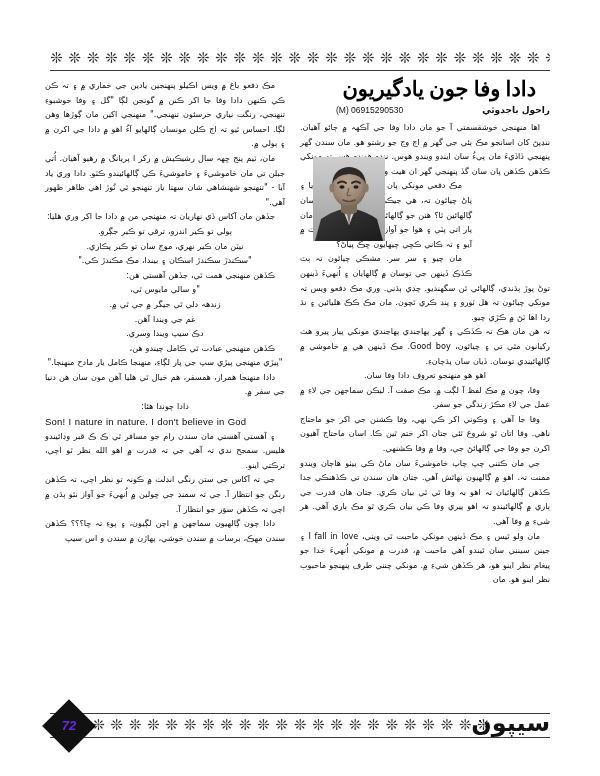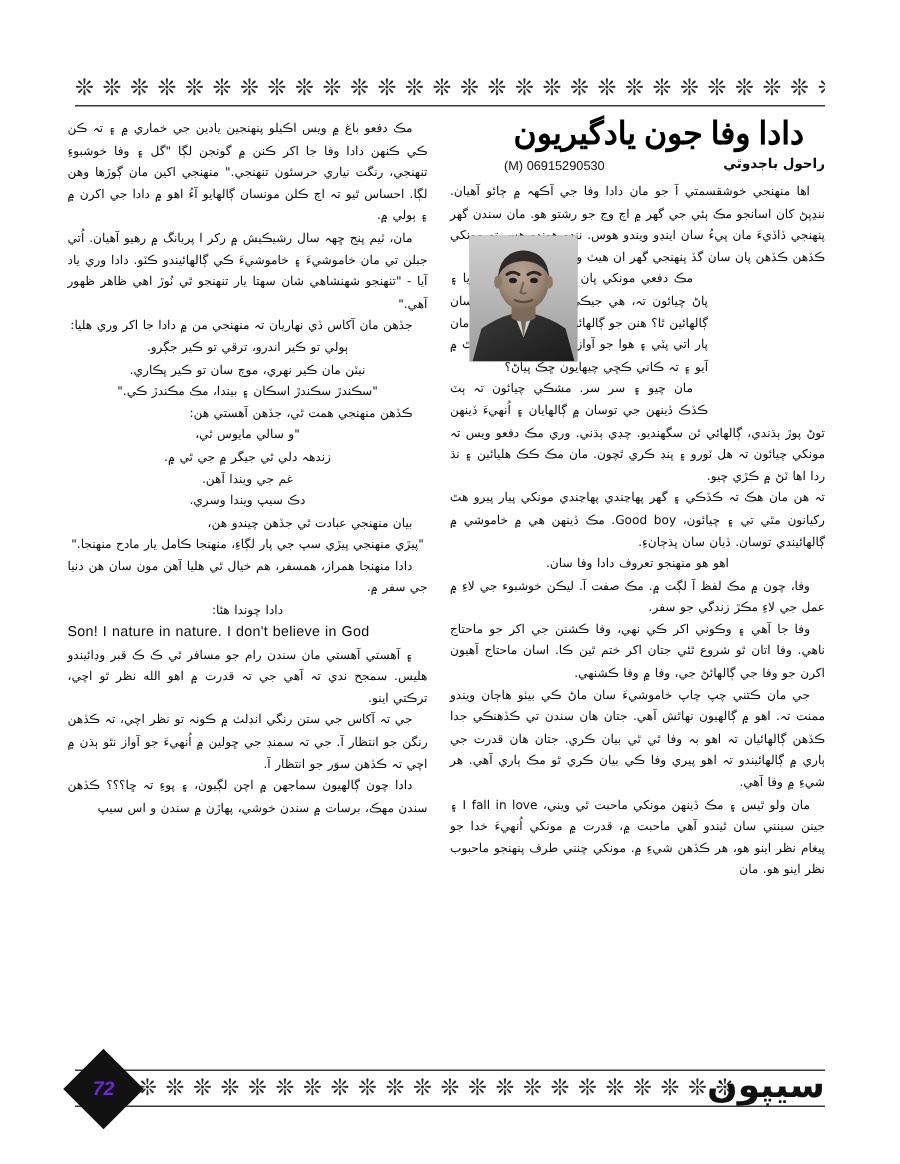--- a/index.html
+++ b/index.html
@@ -230,38 +230,38 @@
     <div class="para">مان، ٽيم پنج ڇهہ سال رشيڪيش ۾ رکر ا پريانگ ۾ رهيو آهيان. اُتي جبلن تي مان خاموشيءَ ۽ خاموشيءَ ڪي ڳالهائيندو ڪٽو. دادا وري ياد آيا - "تنهنجو شهنشاهي شان سهتا يار تنهنجو ٿي نُوڙ اهي ظاهر ظهور آهي."</div>
     <div class="para">جڏهن مان آکاس ڏي نهاريان تہ منهنجي من ۾ دادا جا اکر وري هليا:</div>
     <div class="para center">ٻولي تو ڪير اندرو، ترقي تو ڪير جڳرو.</div>
     <div class="para center">نيٽن مان ڪير نهري، موڄ سان تو ڪير پڪاري.</div>
     <div class="para center">"سڪندڙ سڪندڙ اسڪان ۽ بيندا، مڪ مڪندڙ ڪي."</div>
     <div class="para">ڪڏهن منهنجي همت ٿي، جڏهن آهستي هن:</div>
     <div class="para center">"و سالي مايوس ٿي،</div>
     <div class="para center">زندهہ دلي ٿي جيگر ۾ جي ٿي ۾.</div>
     <div class="para center">غم جي ويندا آهن.</div>
     <div class="para center">دڪ سيپ ويندا وسري.</div>
-    <div class="para">بيان منهنجي عبادت ٿي جڏهن چيندو هن،</div>
+    <div class="para">ڪڏهن منهنجي عبادت ٿي ڪامل چيندو هن،</div>
     <div class="para center">"پيڙي منهنجي پيڙي سپ جي پار لڳاءِ، منهنجا ڪامل يار مادح منهنجا."</div>
     <div class="para">دادا منهنجا همراز، همسفر، هم خيال ٿي هليا آهن مون سان هن دنيا جي سفر ۾.</div>
     <div class="para center">دادا چوندا هئا:</div>
     <div class="para ltr">Son! I nature in nature. I don't believe in God</div>
     <div class="para">۽ آهستي آهستي مان سندن رام جو مسافر ٿي ڪ ڪ قبر وڊائيندو هليس. سمجح ندي تہ آهي جي تہ قدرت ۾ اهو الله نظر ٿو اچي، ترڪتي اينو.</div>
     <div class="para">جي تہ آکاس جي ستن رنگي انڊلٺ ۾ ڪونہ تو نظر اچي، تہ ڪڏهن رنگن جو انتظار آ. جي تہ سمنڊ جي ڇولين ۾ اُنهيءَ جو آواز نٿو ٻڌن ۾ اچي تہ ڪڏهن سوَر جو انتظار آ.</div>
     <div class="para">دادا چون ڳالهيون سماجهن ۾ اچن لڳيون، ۽ پوءِ تہ ڇا؟؟؟ ڪڏهن سندن مهڪ، برسات ۾ سندن خوشي، پهاڙن ۾ سندن و اس سيپ</div>
   </div>
 
   <div class="column" id="right-column">
     <div class="para">اها منهنجي خوشقسمتي آ جو مان دادا وفا جي آڪهہ ۾ ڄائو آهيان. ننڍپڻ کان اسانجو مڪ ٻئي جي گهر ۾ اچ وڃ جو رشتو هو. مان سندن گهر پنهنجي ڏاڏيءَ مان پيءُ سان اينڊو ويندو هوس. ننڍو هوندو هس تہ مونکي ڪڏهن ڪڏهن پان سان گڏ پنهنجي گهر ان هيٺ ولي ويندا هئا.</div>
     <div class="photo-float"></div>
     <div class="para">مڪ دفعي مونکي پان سان گڏ هيٺ ولي ويا ۽ پاڻ چيائون تہ، هي جيڪي ڪي آهن هي تو سان ڳالهائين ٿا؟ هنن جو ڳالهائن ٻڌي تو سگهين ٿا؟ مان پار اتي پٽي ۽ هوا جو آواز ٻڌي چيو مان. هاڻ ٿ ۾ آيو ۽ تہ ڪاني ڪڇي چيهايون ڇڪ پياڻ؟</div>
     <div class="para">مان چيو ۽ سر سر. مشڪي چيائون تہ ٻٽ ڪڏڪ ڏينهن جي توسان ۾ ڳالهايان ۽ اُنهيءَ ڏينهن توڻ پوڙ ٻڌندي، ڳالهائي ٿن سگهنديو. چڊي ٻڌني. وري مڪ دفعو ويس تہ مونکي چيائون تہ هل ٽورو ۽ پنڊ ڪري ٿچون. مان مڪ ڪڪ هليائين ۽ نڌ ردا اها ٽڻ ۾ ڪڙي چيو.</div>
     <div class="para noindent">تہ هن مان هڪ تہ ڪڏڪي ۽ گهر پهاڃندي پهاڃندي مونکي پيار پيرو هٿ رکيانون مٿي تي ۽ چيائون، Good boy. مڪ ڏينهن هي ۾ خاموشي ۾ ڳالهائيندي توسان. ڏيان سان پڌڄانءِ.</div>
     <div class="para center">اهو هو منهنجو تعروف دادا وفا سان.</div>
-    <div class="para">وفا، چون ۾ مڪ لفظ آ لڳت ۾. مڪ صفت آ. ليڪن خوشبوء جي لاءِ ۾ عمل جي لاءِ مڪڙ زندگي جو سفر.</div>
+    <div class="para">وفا، چون ۾ مڪ لفظ آ لڳت ۾. مڪ صفت آ. ليڪن سماجهن جي لاءِ ۾ عمل جي لاءِ مڪڙ زندگي جو سفر.</div>
     <div class="para">وفا جا آهي ۽ وڪوني اکر ڪي نهي، وفا ڪشنن جي اکر جو ماحتاج ناهي. وفا اتان ٿو شروع ٿئي جتان اکر ختم ٿين ڪا. اسان ماحتاج آهيون اکرن جو وفا جي ڳالهائڻ جي، وفا ۾ وفا ڪشنهي.</div>
     <div class="para">جي مان ڪتني چپ چاپ خاموشيءَ سان ماڻ ڪي بيٺو هاڄان ويندو ممنت تہ. اهو ۾ ڳالهيون نهاٿش آهي. جتان هان سندن تي ڪڏهنڪي جدا ڪڏهن ڳالهائيان تہ اهو بہ وفا ٿي ٿي بيان ڪري. جتان هان قدرت جي ٻاري ۾ ڳالهائيندو تہ اهو پيري وفا ڪي بيان ڪري ٿو مڪ ٻاري آهي. هر شيءِ ۾ وفا آهي.</div>
     <div class="para">مان ولو ٿيس ۽ مڪ ڏينهن مونکي ماحبت ٿي ويني، I fall in love ۽ جينن سينني سان ٿيندو آهي ماحبت ۾، قدرت ۾ مونکي اُنهيءَ خدا جو پيغام نظر اينو هو، هر ڪڏهن شيءِ ۾. مونکي چنني طرف پنهنجو ماحبوب نظر اينو هو. مان</div>
   </div>
 
   <div id="author-photo">
     <svg width="72" height="84" viewBox="0 0 72 84" xmlns="http://www.w3.org/2000/svg">
       <defs>
         <linearGradient id="bgGrad" x1="0" y1="0" x2="0" y2="1">
           <stop offset="0%" stop-color="#cfcfcf"></stop>

